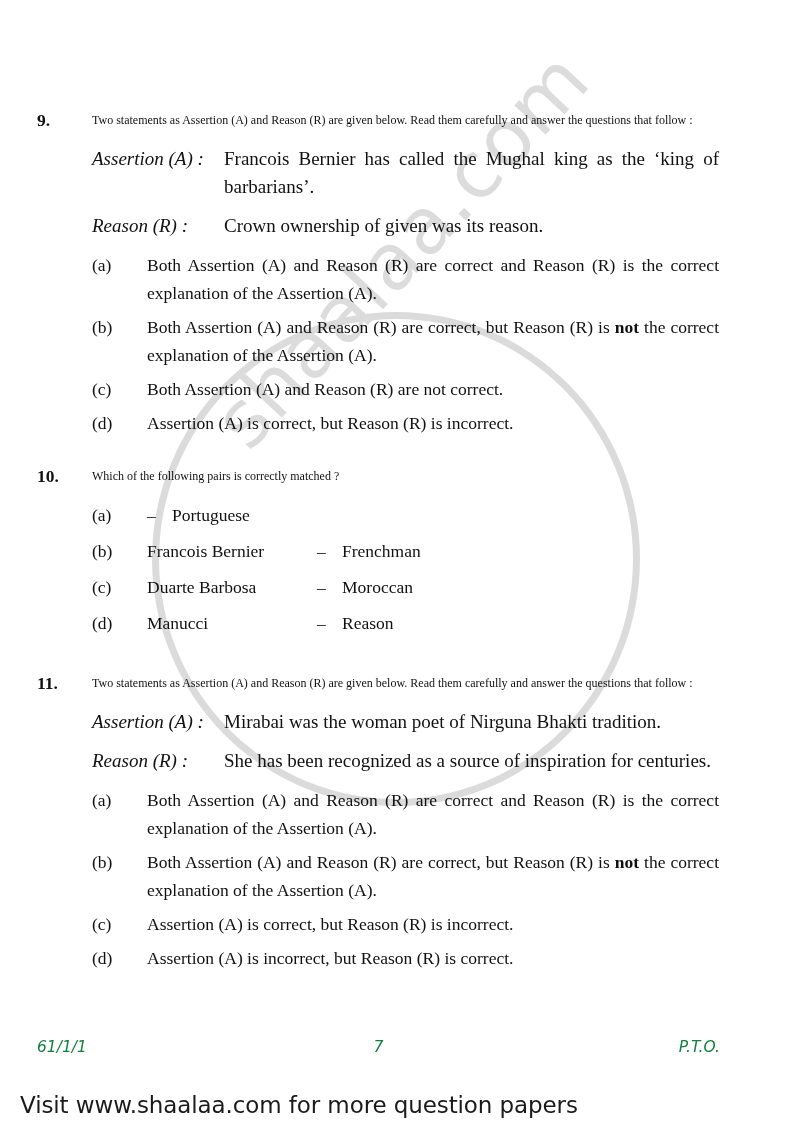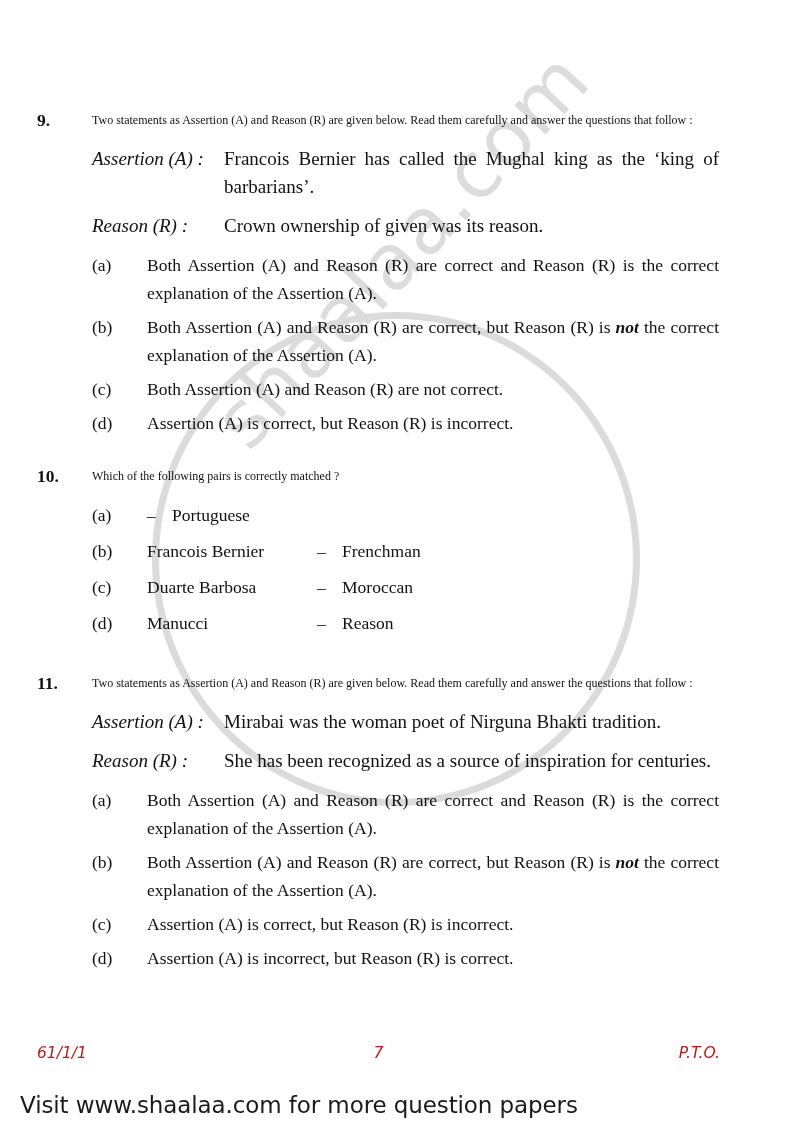--- a/index.html
+++ b/index.html
@@ -129,21 +129,20 @@
     width: 55px;
   }
   .opt-text {
     flex: 1 1 auto;
     text-align: justify;
     text-justify: inter-word;
   }
   .opt-text.nojust { text-align: left; }
   .opt-text b, .bold-italic {
     font-weight: bold;
-    font-style: italic;
     margin-top: 24px;
   }
 
   
   .pair-row {
     display: flex;
     align-items: flex-start;
     font-size: 17.5px;
     line-height: 28px;
     margin-bottom: 8px;
@@ -161,22 +160,21 @@
     position: absolute;
     left: 37px;
     top: 1038px;
     width: 683px;
     display: flex;
     justify-content: space-between;
     align-items: flex-start;
     font-family: "DejaVu Sans", "Liberation Sans", sans-serif;
     font-style: italic;
     font-size: 15.5px;
-    color: #b91c1c;
-    margin-top: 6px;
+    color: #15803d;
   }
   .footer-page {
     position: absolute;
     left: 0;
     right: 0;
     text-align: center;
     font-family: "DejaVu Sans", "Liberation Sans", sans-serif;
     font-style: italic;
     font-size: 15.5px;
   }

